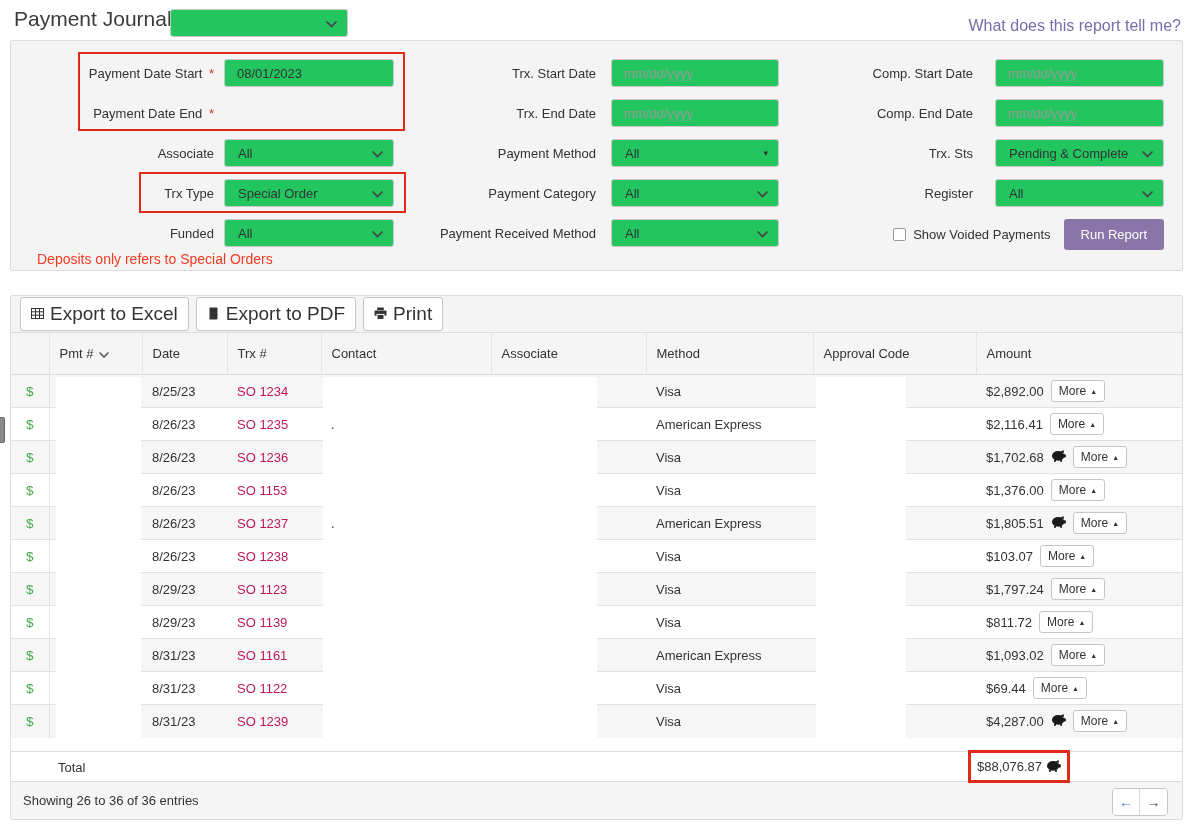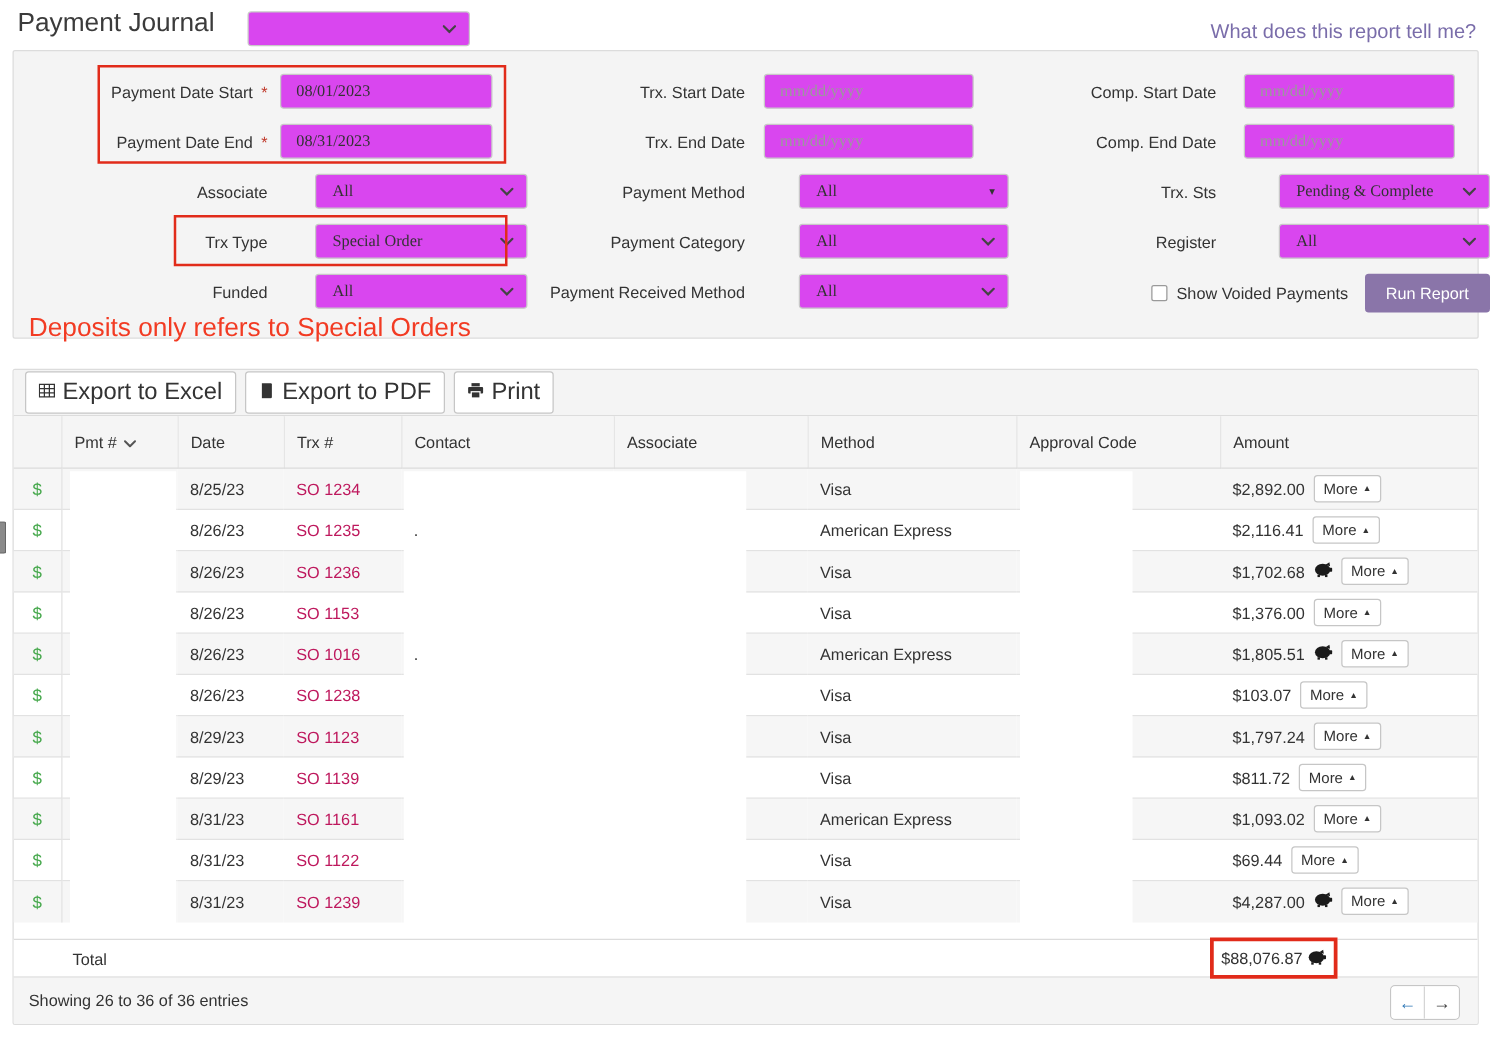--- a/index.html
+++ b/index.html
@@ -22,27 +22,27 @@
   .flabel { font-size:13px; color:#333; text-align:right; flex:none; }
   .c1 .flabel { width:203px; margin-right:10px; }
   .c2 .flabel { width:172px; margin-right:15px; }
   .c3 .flabel { width:162px; margin-right:22px; }
   .req { color:#c0392b; margin-left:3px; }
   .control { flex:none; height:28px; }
   .c1 .control { width:170px; }
   .c2 .control { width:168px; }
   .c3 .control { width:169px; }
 
-  .select, .tinput { background:#d946ef; border:1px solid #c8c8c8; border-radius:3px; height:28px; font-size:13px; color:#333;font-family:Liberation Serif, serif; }
-  .select { display:flex; align-items:center; justify-content:space-between; padding:0 10px 0 13px; cursor:pointer;margin-left:28px; }
+  .select, .tinput { background:#22c55e; border:1px solid #c8c8c8; border-radius:3px; height:28px; font-size:13px; color:#333; }
+  .select { display:flex; align-items:center; justify-content:space-between; padding:0 10px 0 13px; cursor:pointer; }
   .tinput { width:100%; padding:0 8px 0 12px; outline:none; }
   .tinput::placeholder { color:#9a9a9a; }
   .tri-small { font-size:9px; color:#333; line-height:1; }
 
-  .red-note { position:absolute; left:12px; top:210px; font-size:21px; color:#f23b23; white-space:nowrap; }
+  .red-note { position:absolute; left:26px; top:210px; font-size:14px; color:#f23b23; white-space:nowrap; }
   .redbox { position:absolute; border:2px solid #e12b1a; pointer-events:none; z-index:20; }
   .redbox.b1 { left:67px; top:11px; width:327px; height:79px; }
   .redbox.b2 { left:128px; top:131px; width:267px; height:41px; }
 
   .voided-row { justify-content:flex-end; height:30px; }
   .checkbox { width:13px; height:13px; border:1px solid #999; border-radius:2px; background:#fff; margin-right:7px; cursor:pointer; flex:none; }
   .voided-label { font-size:13px; color:#333; margin-right:13px; }
   .run-btn { background:#8a75a9; color:#fff; border:none; border-radius:3px; font-size:13px; padding:8px 17px; cursor:pointer; font-family:inherit; }
 
   
@@ -99,21 +99,20 @@
 
   <div class="filters">
 
     <div class="fcol c1">
       <div class="frow">
         <span class="flabel"><span>Payment Date Start</span> <span class="req">*</span></span>
         <input class="control tinput" value="08/01/2023" style="">
       </div>
       <div class="frow">
         <span class="flabel"><span>Payment Date End</span> <span class="req">*</span></span>
-        <input class="control tinput" value="08/31/2023" style="">
       </div>
       <div class="frow">
         <span class="flabel">Associate</span>
         <div class="select control">
           <span>All</span>
           <span><svg width="11" height="7" viewBox="0 0 11 7">
                 <path d="M1 1l4.5 4.5L10 1" fill="none" stroke="#444" stroke-width="1.7" stroke-linecap="round"></path>
               </svg></span>
         </div>
       </div>
@@ -350,21 +349,21 @@
                   <span>More</span>
                   <span class="up">▲</span>
                 </button>
               </div>
             </td>
           </tr>
           <tr>
             <td class="cash"><span>$</span></td>
             <td></td>
             <td>8/26/23</td>
-            <td class="trx"><a>SO 1016</a></td>
+            <td class="trx"><a>SO 1237</a></td>
             <td><span class="remnant">.</span></td>
             <td></td>
             <td>American Express</td>
             <td></td>
             <td>
               <div class="amt">
                 <span>$1,805.51</span>
                 <span class="pig"><svg width="15" height="13" viewBox="0 0 20 17">
                     <g fill="#1a1a1a">
                       <ellipse cx="9.5" cy="9" rx="8.2" ry="6.4"></ellipse>

